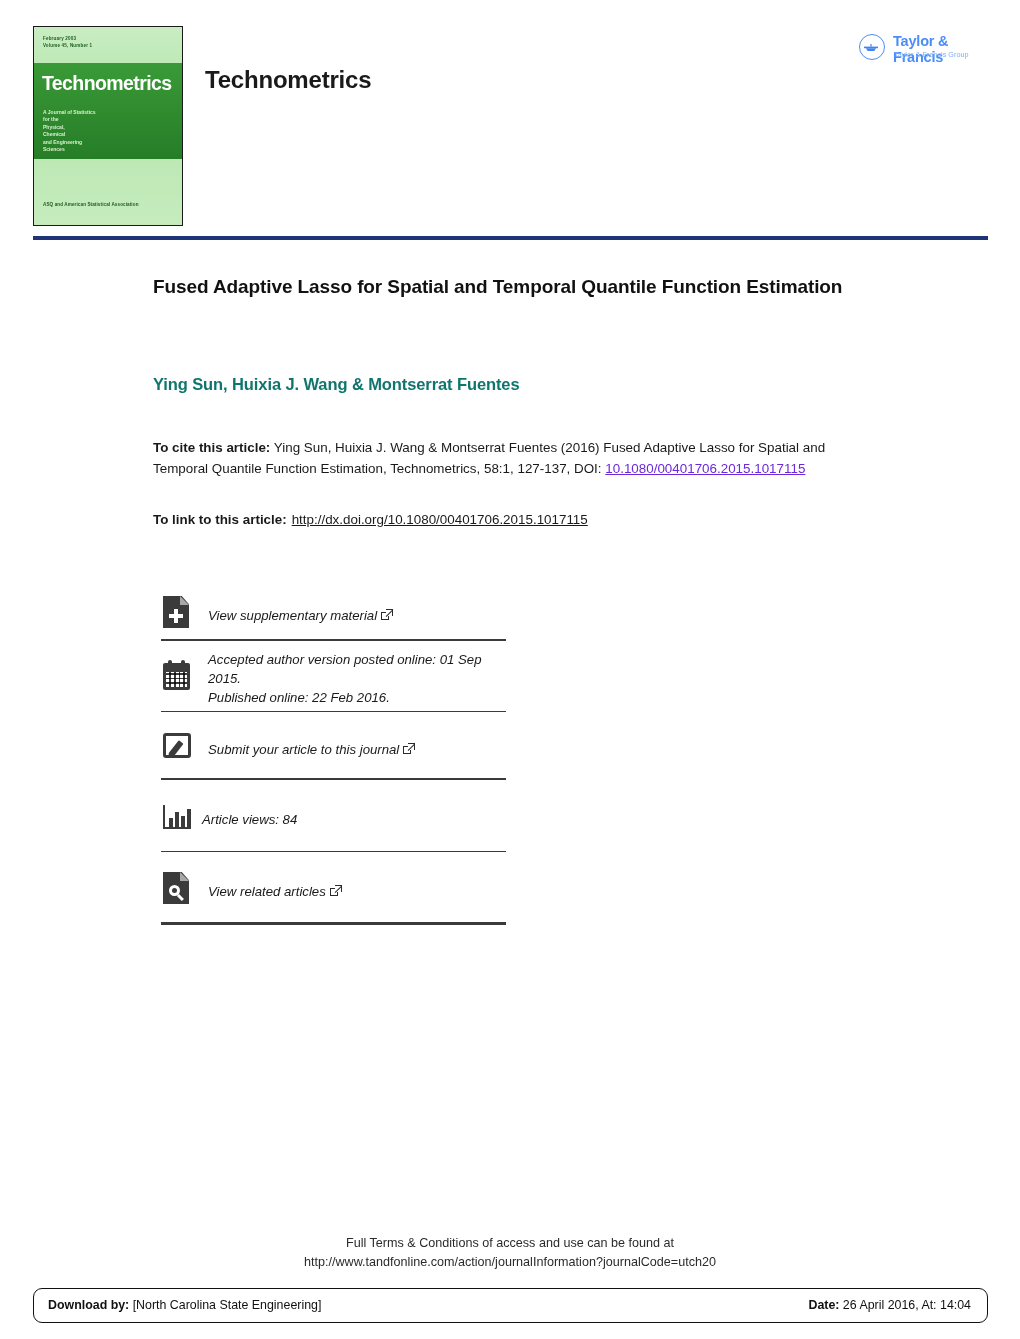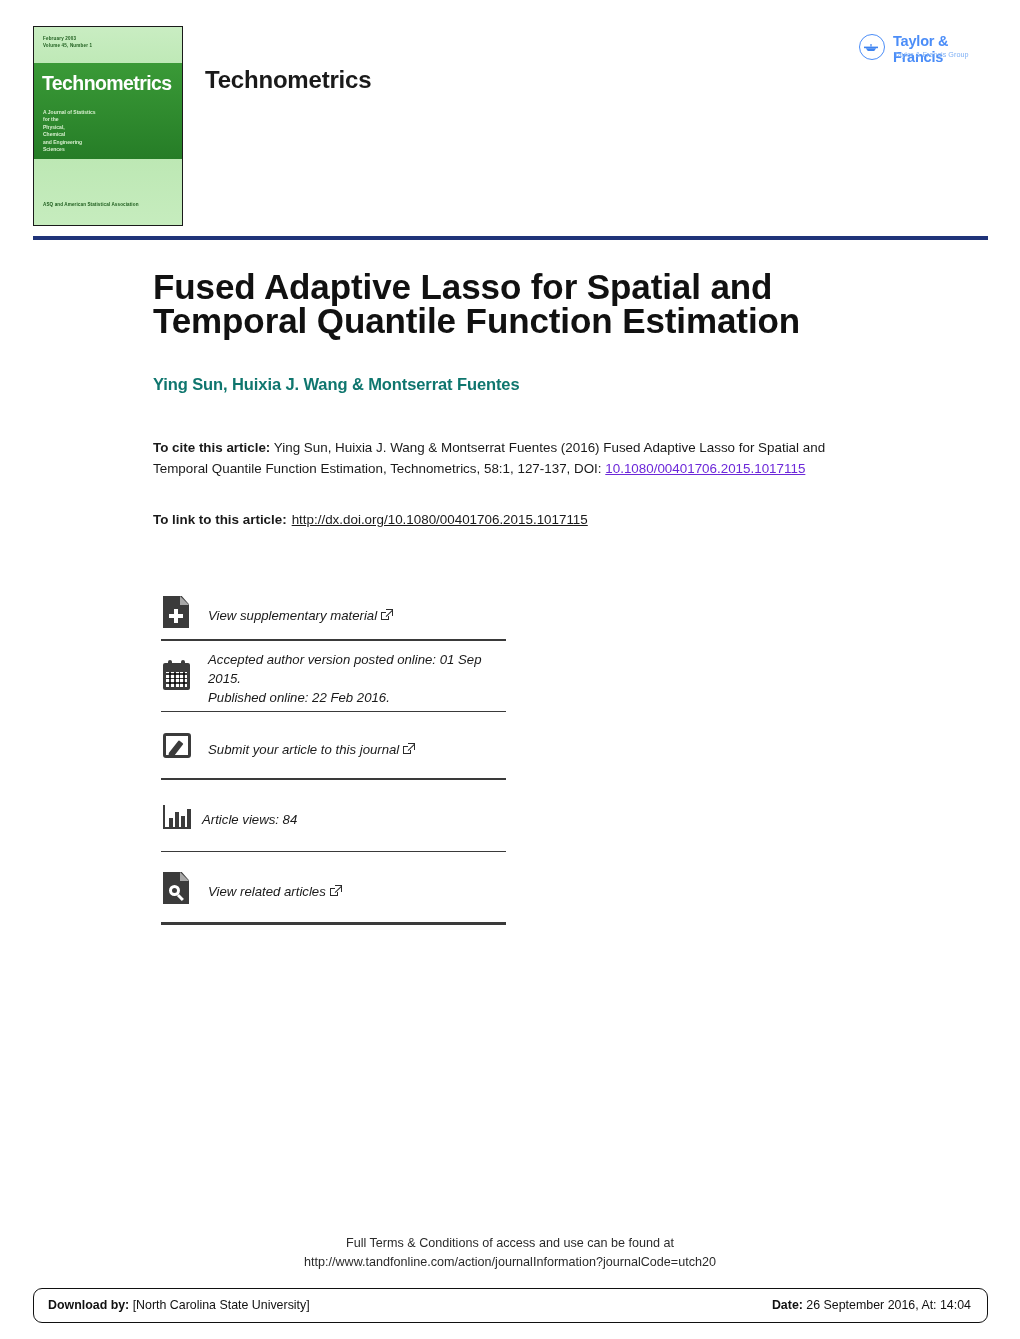--- a/index.html
+++ b/index.html
@@ -181,21 +181,21 @@
     height: 4px;
     background: #1f3379;
   }
 
   
   .article-title {
     position: absolute;
     left: 153px;
     top: 270px;
     width: 700px;
-    font-size: 35px;
+    font-size: 19px;
     font-weight: bold;
     line-height: 34px;
     color: #111111;
     letter-spacing: -0.1px;
   }
 
   .authors {
     position: absolute;
     left: 153px;
     top: 375px;
@@ -615,17 +615,17 @@
     <div class="metric-sep"></div>
 
   </div>
 
   <div class="terms">
     <div>Full Terms &amp; Conditions of access and use can be found at</div>
     <div>http://www.tandfonline.com/action/journalInformation?journalCode=utch20</div>
   </div>
 
   <div class="download-bar">
-    <div class="download-left"><span class="b">Download by:</span><span> [North Carolina State University]</span></div>
-    <div class="download-right"><span class="b">Date:</span><span> 26 September 2016, At: 14:04</span></div>
+    <div class="download-left"><span class="b">Download by:</span><span> [North Carolina State Engineering]</span></div>
+    <div class="download-right"><span class="b">Date:</span><span> 26 April 2016, At: 14:04</span></div>
   </div>
 
 </div>
 
 </body></html>

